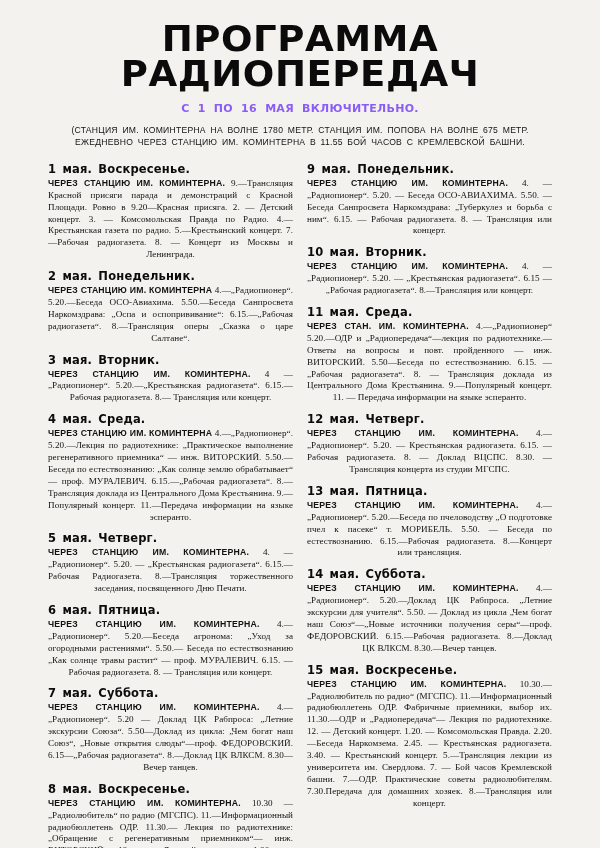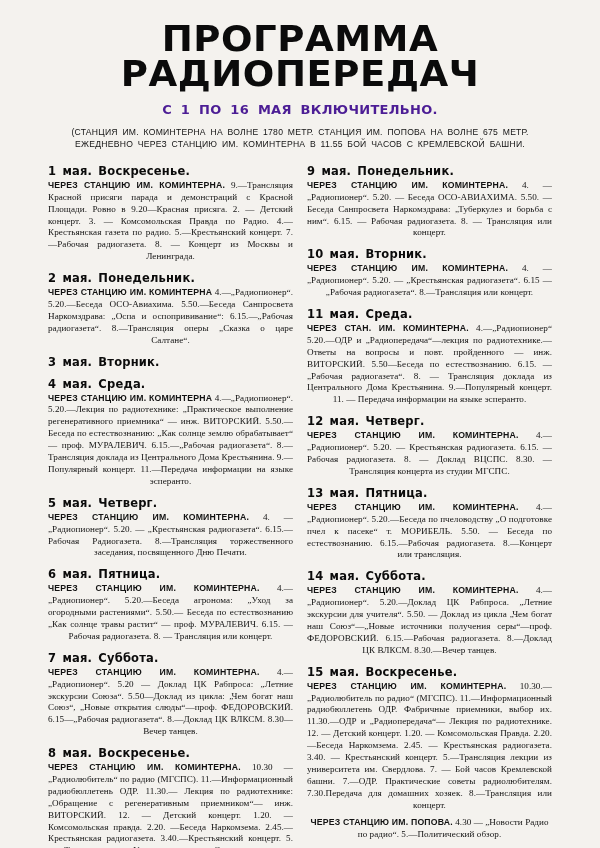--- a/index.html
+++ b/index.html
@@ -35,26 +35,26 @@
     line-height: 1;
     letter-spacing: 0.5px;
     word-spacing: 10px;
     color: #0b0b0b;
     margin: 0;
     transform: scaleX(1.06);
   }
   .sub-title {
     font-family: "DejaVu Sans", "Liberation Sans", sans-serif;
     font-weight: 700;
-    font-size: 13px;
+    font-size: 11px;
     line-height: 1;
     letter-spacing: 0.3px;
     word-spacing: 4px;
     margin: 11px 0 0 0;
-    color: #4c1d95;
+    color: #8b5cf6;
   }
   .wave-note {
     font-family: "Liberation Sans", "DejaVu Sans", sans-serif;
     font-size: 8.6px;
     line-height: 1.45;
     letter-spacing: 0.25px;
     word-spacing: 2px;
     margin: 10px auto 0 auto;
     width: 512px;
     color: #131313;
@@ -124,20 +124,21 @@
         <div class="day-block">
           <div class="day-heading">1 мая. Воскресенье.</div>
           <p class="entry"><span class="station">ЧЕРЕЗ СТАНЦИЮ ИМ. КОМИНТЕРНА.</span> <span>9.—Трансляция Красной присяги парада и демонстраций с Красной Площади. Ровно в 9.20—Красная присяга. 2. — Детский концерт. 3. — Комсомольская Правда по Радио. 4.—Крестьянская газета по радио. 5.—Крестьянский концерт. 7.—Рабочая радиогазета. 8. — Концерт из Москвы и Ленинграда.</span></p>
         </div>
         <div class="day-block">
           <div class="day-heading">2 мая. Понедельник.</div>
           <p class="entry"><span class="station">ЧЕРЕЗ СТАНЦИЮ ИМ. КОМИНТЕРНА</span> <span>4.—„Радиопионер“. 5.20.—Беседа ОСО-Авиахима. 5.50.—Беседа Санпросвета Наркомздрава: „Оспа и оспопрививание“: 6.15.—„Рабочая радиогазета“. 8.—Трансляция оперы „Сказка о царе Салтане“.</span></p>
         </div>
         <div class="day-block">
           <div class="day-heading">3 мая. Вторник.</div>
+          <p class="entry"><span class="station">ЧЕРЕЗ СТАНЦИЮ ИМ. КОМИНТЕРНА.</span> <span>4 —„Радиопионер“. 5.20.—„Крестьянская радиогазета“. 6.15.—Рабочая радиогазета. 8.— Трансляция или концерт.</span></p>
         </div>
         <div class="day-block">
           <div class="day-heading">4 мая. Среда.</div>
           <p class="entry"><span class="station">ЧЕРЕЗ СТАНЦИЮ ИМ. КОМИНТЕРНА</span> <span>4.—„Радиопионер“. 5.20.—Лекция по радиотехнике: „Практическое выполнение регенеративного приемника“ — инж. ВИТОРСКИЙ. 5.50.—Беседа по естествознанию: „Как солнце землю обрабатывает“ — проф. МУРАЛЕВИЧ. 6.15.—„Рабочая радиогазета“. 8.—Трансляция доклада из Центрального Дома Крестьянина. 9.— Популярный концерт. 11.—Передача информации на языке эсперанто.</span></p>
         </div>
         <div class="day-block">
           <div class="day-heading">5 мая. Четверг.</div>
           <p class="entry"><span class="station">ЧЕРЕЗ СТАНЦИЮ ИМ. КОМИНТЕРНА.</span> <span>4. — „Радиопионер“. 5.20. — „Крестьянская радиогазета“. 6.15.—Рабочая Радиогазета. 8.—Трансляция торжественного заседания, посвященного Дню Печати.</span></p>
         </div>
         <div class="day-block">
@@ -176,18 +177,17 @@
           <p class="entry"><span class="station">ЧЕРЕЗ СТАНЦИЮ ИМ. КОМИНТЕРНА.</span> <span>4.—„Радиопионер“. 5.20.—Беседа по пчеловодству „О подготовке пчел к пасеке“ т. МОРИБЕЛЬ. 5.50. — Беседа по естествознанию. 6.15.—Рабочая радиогазета. 8.—Концерт или трансляция.</span></p>
         </div>
         <div class="day-block">
           <div class="day-heading">14 мая. Суббота.</div>
           <p class="entry"><span class="station">ЧЕРЕЗ СТАНЦИЮ ИМ. КОМИНТЕРНА.</span> <span>4.—„Радиопионер“. 5.20.—Доклад ЦК Рабпроса. „Летние экскурсии для учителя“. 5.50. — Доклад из цикла „Чем богат наш Союз“—„Новые источники получения серы“—проф. ФЕДОРОВСКИЙ. 6.15.—Рабочая радиогазета. 8.—Доклад ЦК ВЛКСМ. 8.30.—Вечер танцев.</span></p>
         </div>
         <div class="day-block">
           <div class="day-heading">15 мая. Воскресенье.</div>
           <p class="entry"><span class="station">ЧЕРЕЗ СТАНЦИЮ ИМ. КОМИНТЕРНА.</span> <span>10.30.—„Радиолюбитель по радио“ (МГСПС). 11.—Информационный радиобюллетень ОДР. Фабричные приемники, выбор их. 11.30.—ОДР и „Радиопередача“— Лекция по радиотехнике. 12. — Детский концерт. 1.20. — Комсомольская Правда. 2.20.—Беседа Наркомзема. 2.45. — Крестьянская радиогазета. 3.40. — Крестьянский концерт. 5.—Трансляция лекции из университета им. Свердлова. 7. — Бой часов Кремлевской башни. 7.—ОДР. Практические советы радиолюбителям. 7.30.Передача для домашних хозяек. 8.—Трансляция или концерт.</span></p>
           <div class="spacer-sm"></div>
-          <p class="entry short"><span class="station">ЧЕРЕЗ СТАНЦИЮ ИМ. ПОПОВА.</span> <span>4.30 — „Новости Радио по радио“. 5.—Политический обзор.</span></p>
         </div>
       </div>
 
   </div>
 </div>
 
 </body></html>

